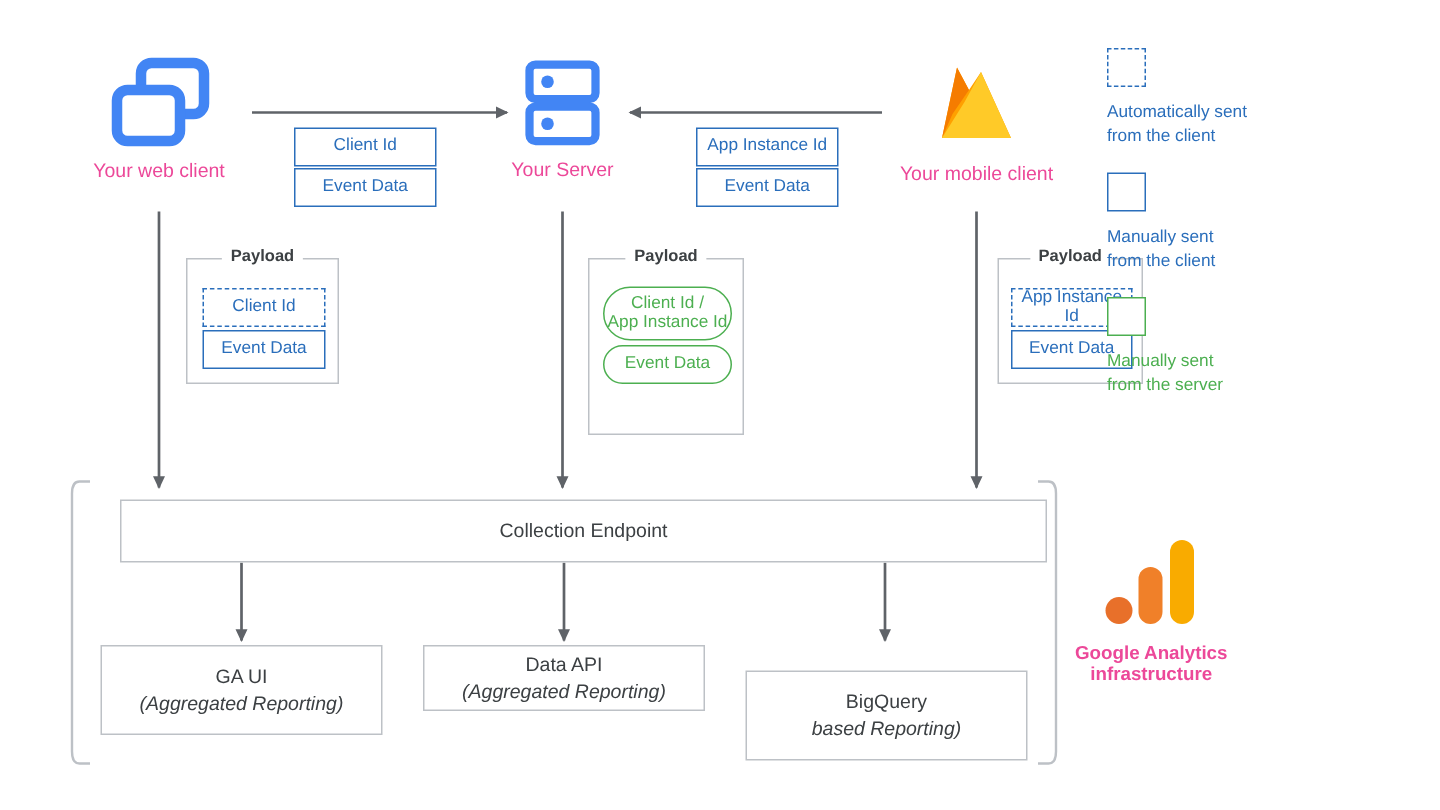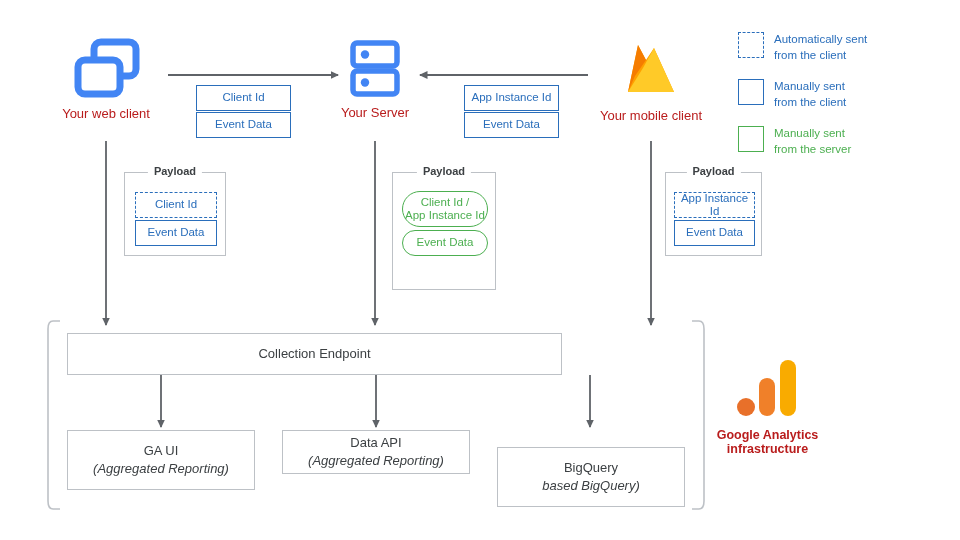--- a/index.html
+++ b/index.html
@@ -5,21 +5,21 @@
   html,body{margin:0;padding:0;background:#ffffff;}
   body{
     width:960px;height:540px;position:relative;overflow:hidden;
     font-family:"Liberation Sans","DejaVu Sans",sans-serif;
     color:#3c4043;
   }
   .abs{position:absolute;}
 
   
   .node-label{
-    font-size:13px;color:#b91c1c;text-align:center;white-space:nowrap;
+    font-size:13px;color:#ec4899;text-align:center;white-space:nowrap;
   }
 
   
   .chip{
     box-sizing:border-box;
     border:1.5px solid #2a6ebb;
     color:#2a6ebb;
     font-size:11.5px;
     display:flex;align-items:center;justify-content:center;
     background:#fff;text-align:center;line-height:1.15;
@@ -44,21 +44,21 @@
   .gbox{
     box-sizing:border-box;
     border:1px solid #bdc1c6;background:#fff;
     display:flex;flex-direction:column;
     align-items:center;justify-content:center;
     font-size:13px;color:#3c4043;line-height:1.35;text-align:center;
   }
   .gbox .it{font-style:italic;}
 
   
-  .legend-row{display:flex;align-items:flex-start;gap:10px;margin-bottom:16px;}
+  .legend-row{display:flex;align-items:flex-start;gap:10px;margin-bottom:16px;flex-direction:column;}
   .legend-swatch{
     box-sizing:border-box;width:26px;height:26px;flex:0 0 26px;background:#fff;
   }
   .sw-dashed{border:1.5px dashed #2a6ebb;}
   .sw-solid-blue{border:1.5px solid #2a6ebb;}
   .sw-solid-green{border:1.5px solid #4caf50;}
   .legend-text{font-size:11.5px;line-height:1.35;}
   .legend-text.blue{color:#2a6ebb;}
   .legend-text.green{color:#4caf50;}
 
@@ -141,37 +141,37 @@
   </div>
   <div class="chip green" style="position:absolute;left:9px;top:57px;width:86px;height:26px;">Event Data</div>
 </div>
 
 <div class="abs payload" style="left:665px;top:172px;width:97px;height:84px;">
   <div class="payload-title">Payload</div>
   <div class="chip dashed" style="position:absolute;left:8px;top:19px;width:81px;height:26px;">App Instance Id</div>
   <div class="chip" style="position:absolute;left:8px;top:47px;width:81px;height:26px;">Event Data</div>
 </div>
 
-<div class="abs gbox" style="left:67px;top:333px;width:495px;height:42px;">
+<div class="abs gbox" style="left:80px;top:333px;width:618px;height:42px;">
   <span>Collection Endpoint</span>
 </div>
 
 <div class="abs gbox" style="left:67px;top:430px;width:188px;height:60px;">
   <span>GA UI</span>
   <span class="it">(Aggregated Reporting)</span>
 </div>
 
 <div class="abs gbox" style="left:282px;top:430px;width:188px;height:44px;">
   <span>Data API</span>
   <span class="it">(Aggregated Reporting)</span>
 </div>
 
 <div class="abs gbox" style="left:497px;top:430px;width:188px;height:60px;margin-top:17px;">
   <span>BigQuery</span>
-  <span class="it">based BigQuery)</span>
+  <span class="it">based Reporting)</span>
 </div>
 
 <div class="abs" style="left:705px;top:360px;width:125px;">
   <svg width="70" height="62" viewBox="0 0 70 62" style="margin:0 auto;display:block;">
     <rect x="47" y="0" width="16" height="56" rx="8" ry="8" fill="#f9ab00"></rect>
     <rect x="26" y="18" width="16" height="38" rx="8" ry="8" fill="#f08029"></rect>
     <circle cx="13" cy="47" r="9" fill="#e8702a"></circle>
   </svg>
   <div class="node-label" style="margin-top:6px;font-weight:bold;font-size:12.5px;text-align:center;">Google Analytics</div>
   <div class="node-label" style="font-weight:bold;font-size:12.5px;">infrastructure</div>

